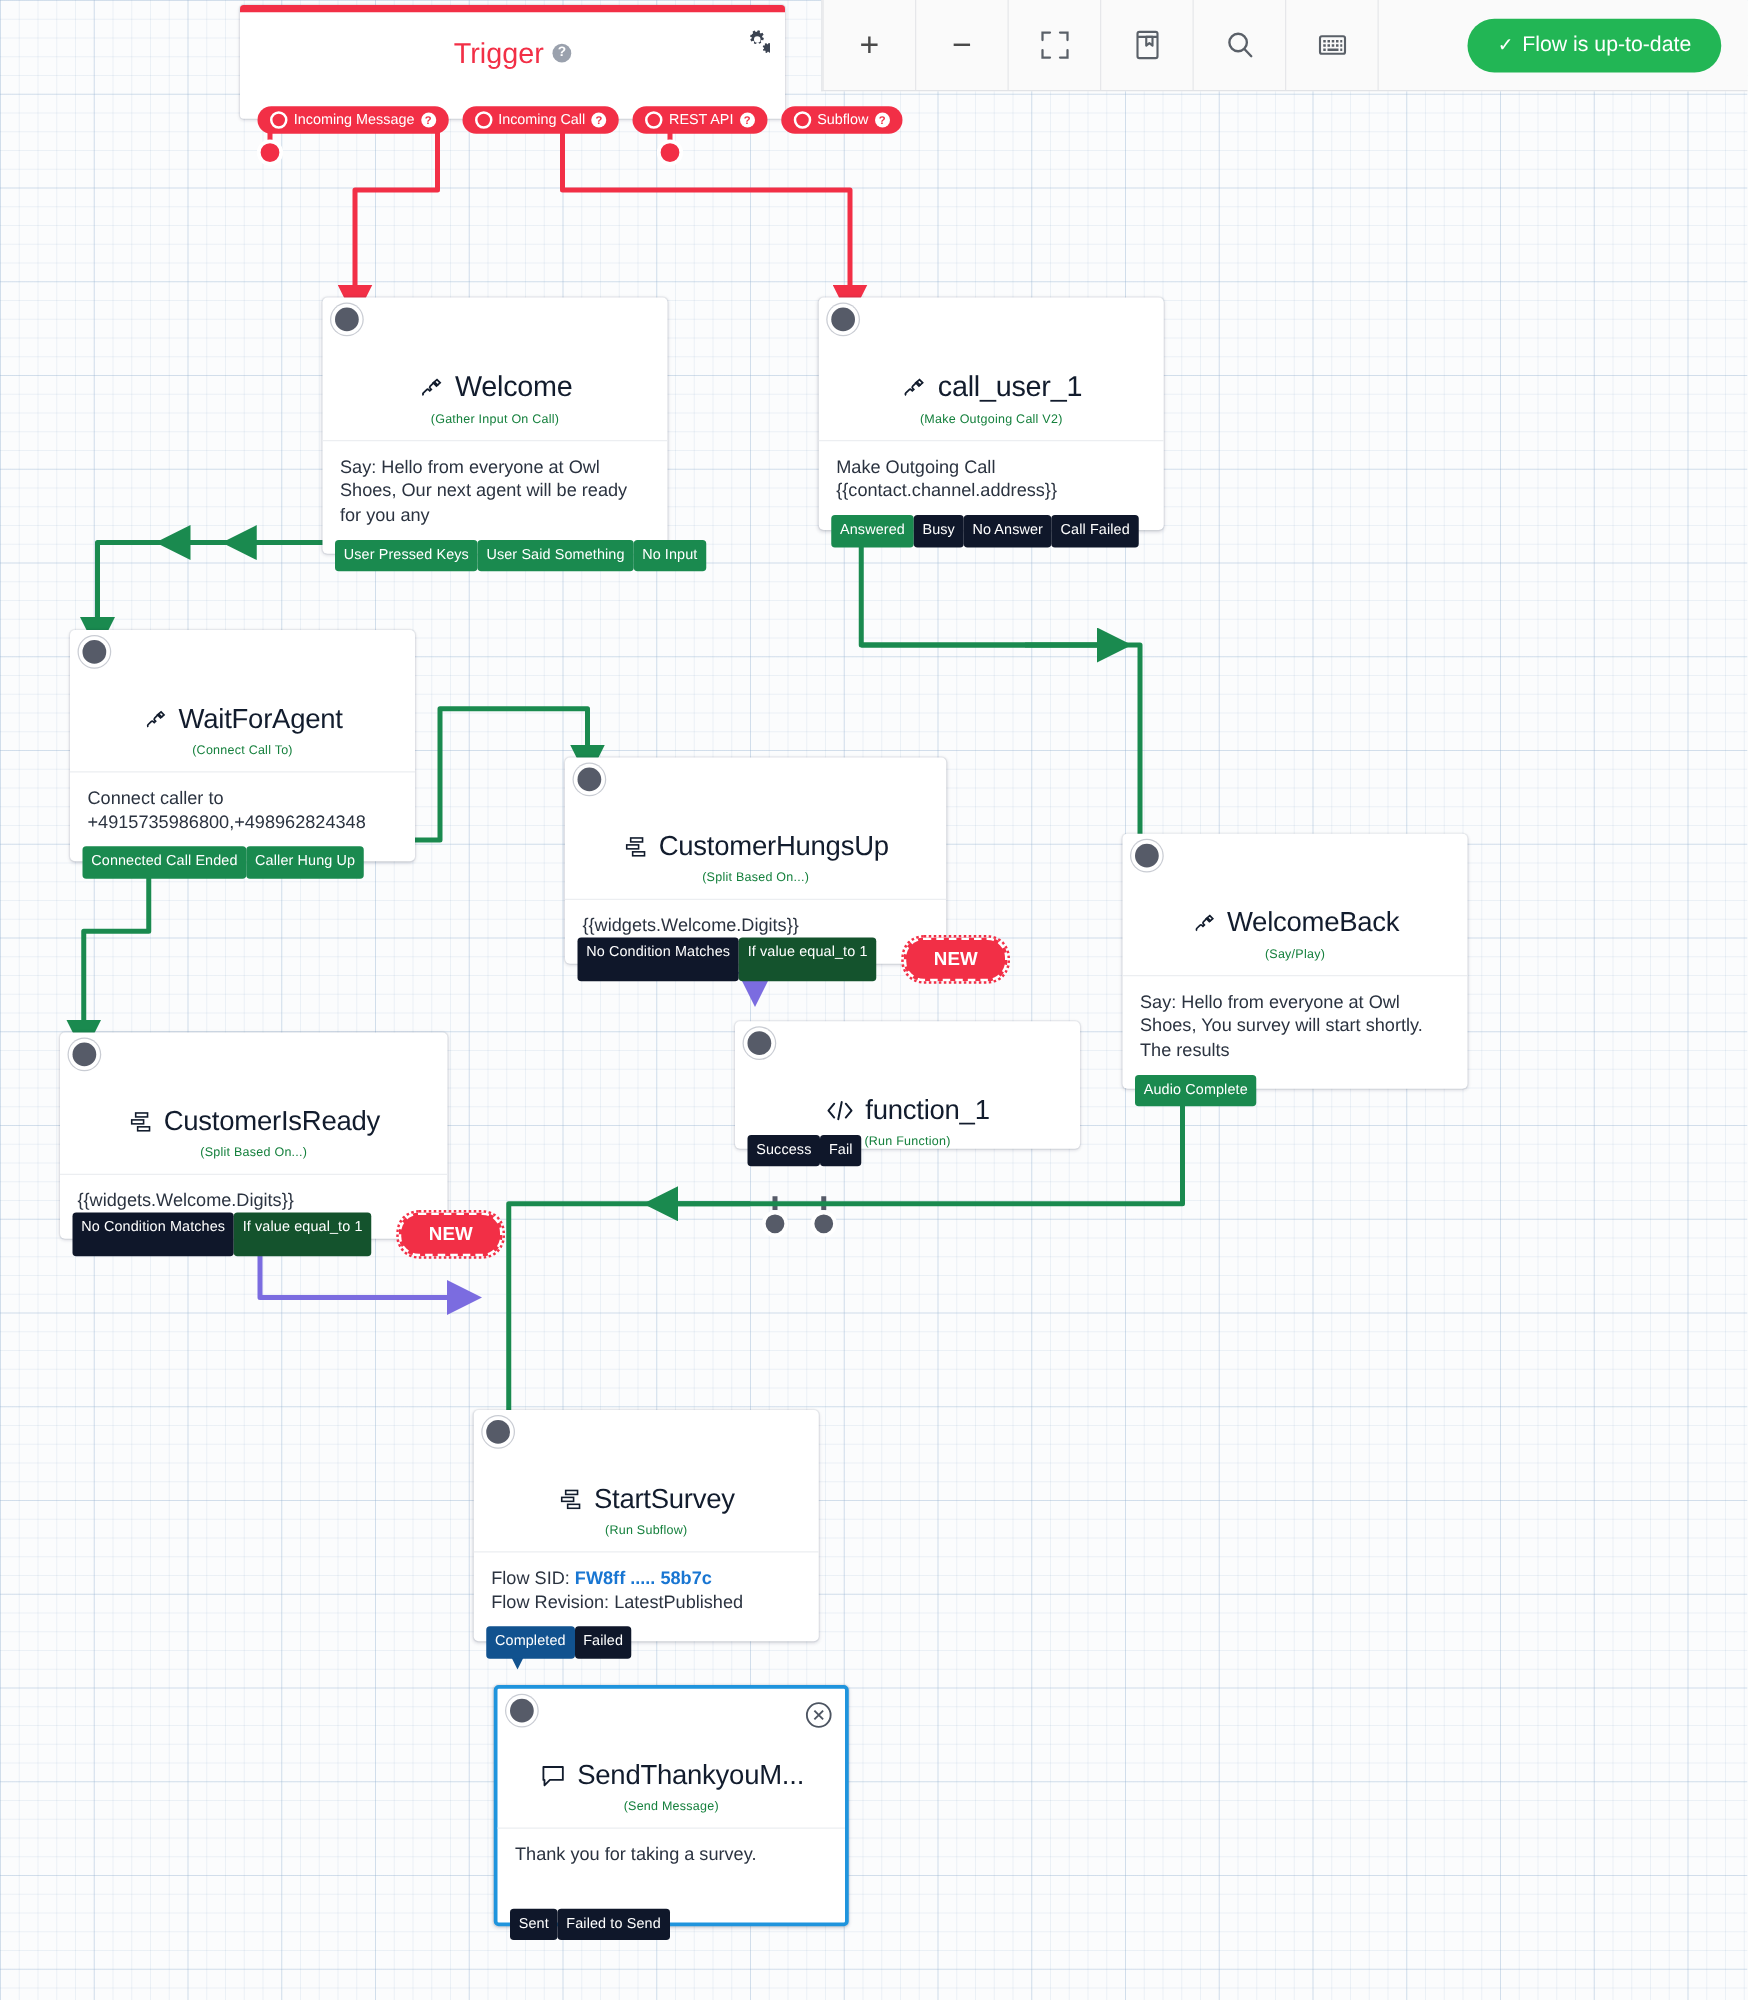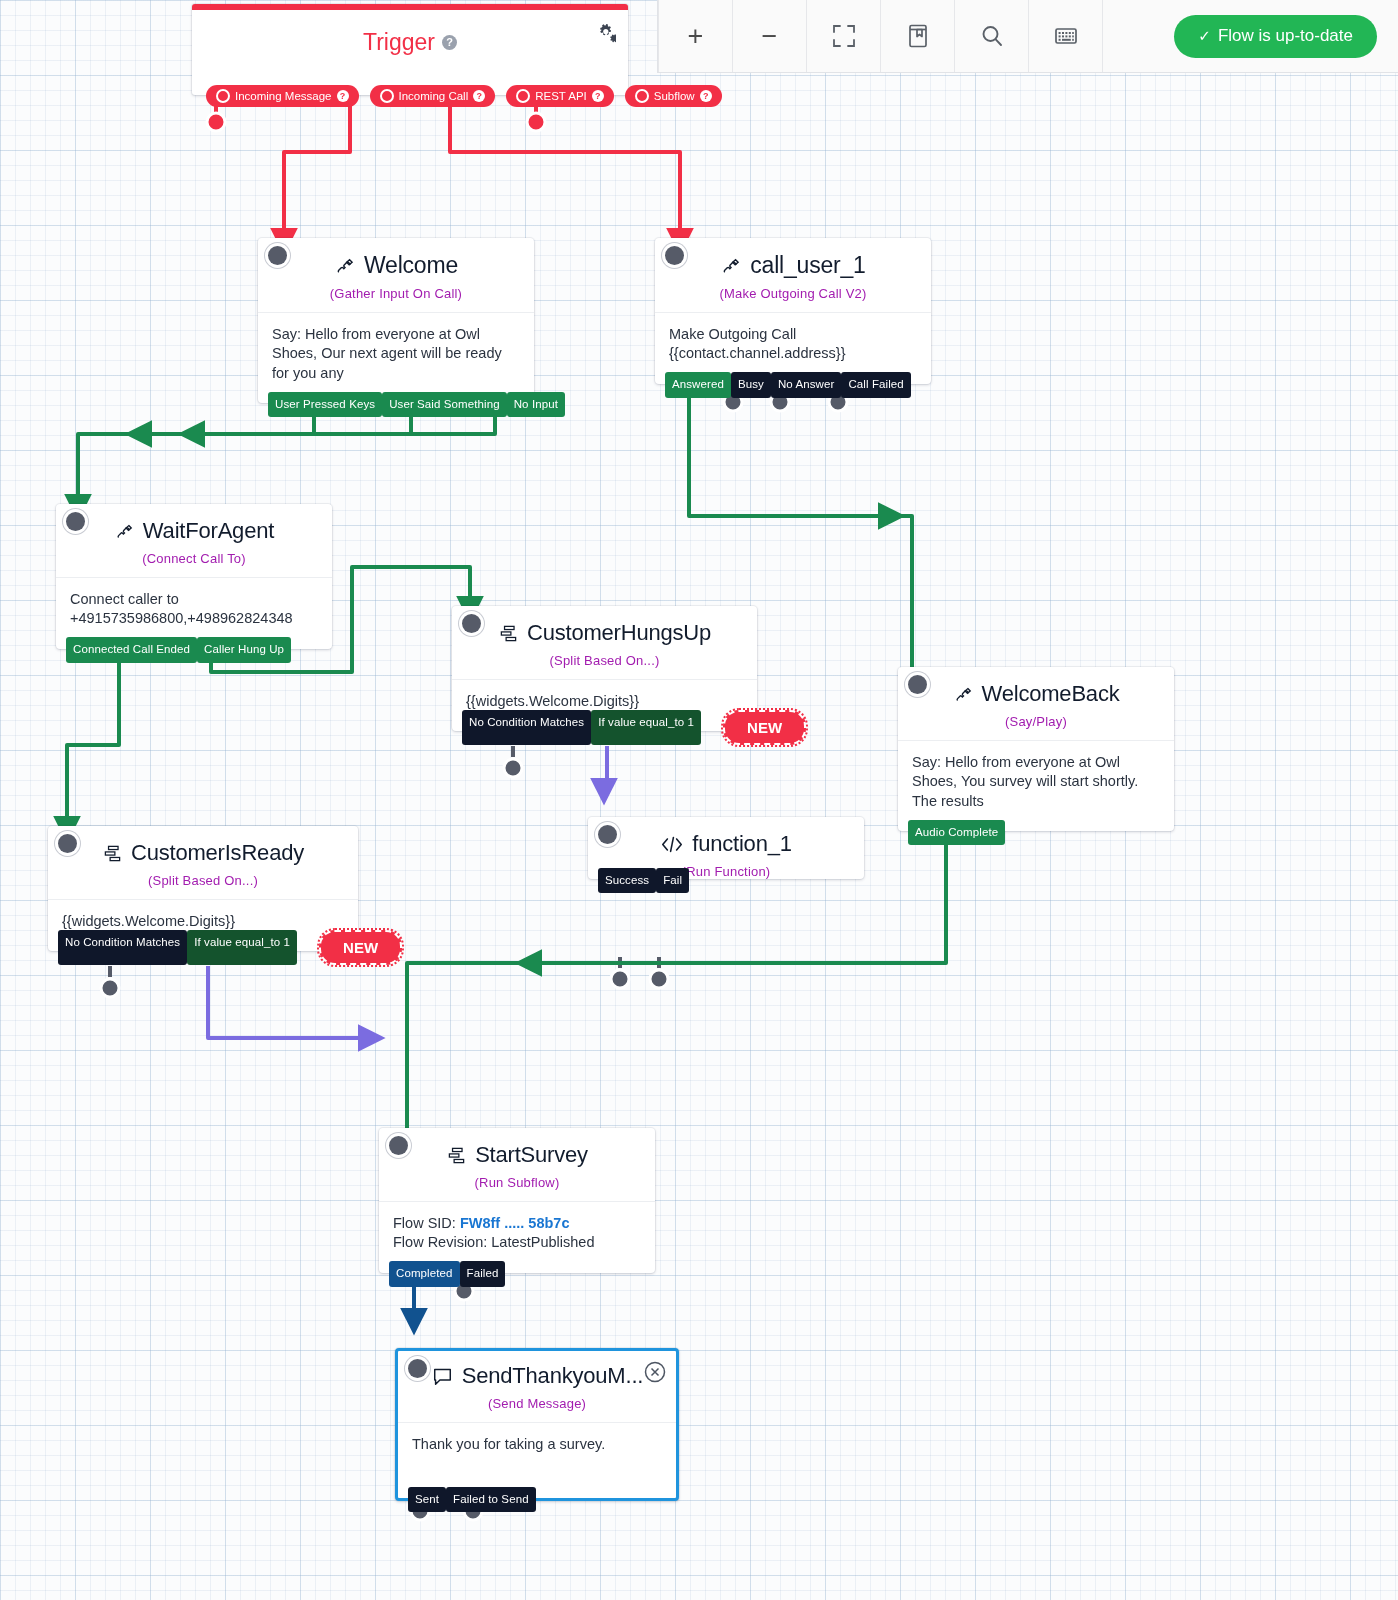--- a/index.html
+++ b/index.html
@@ -46,23 +46,23 @@
   
   .node{
     position:absolute;background:#fff;border-radius:4px;
     box-shadow:0 1px 3px rgba(20,30,60,.18),0 0 0 1px rgba(20,30,60,.05);
     z-index:10;
   }
   .node-head{padding:14px 14px 0 14px;position:relative;}
   .node-title{
     text-align:center;font-size:22px;color:#121c2d;font-weight:400;
     letter-spacing:-.2px;white-space:nowrap;overflow:hidden;
-    display:flex;align-items:center;justify-content:center;gap:8px;
-  }
-  .node-sub{text-align:center;font-size:13px;color:#a21caf;margin-top:7px;letter-spacing:.2px;}
+    display:flex;align-items:center;justify-content:center;gap:8px;margin-top:44px;
+  }
+  .node-sub{text-align:center;font-size:10px;color:#15803d;margin-top:7px;letter-spacing:.2px;}
   .node-body{
     border-top:1px solid #eceef1;margin:11px 0 0 0;padding:12px 14px 20px 14px;
     font-size:14.5px;color:#2b3340;line-height:1.34;
   }
   .in-dot{
     position:absolute;left:10px;top:8px;width:19px;height:19px;border-radius:50%;
     background:#565b68;box-shadow:0 0 0 3px #fff,0 0 0 4px #c9ccd3;cursor:pointer;
   }
   .tico{display:inline-block;line-height:1;}
   .tico svg{display:block;}

